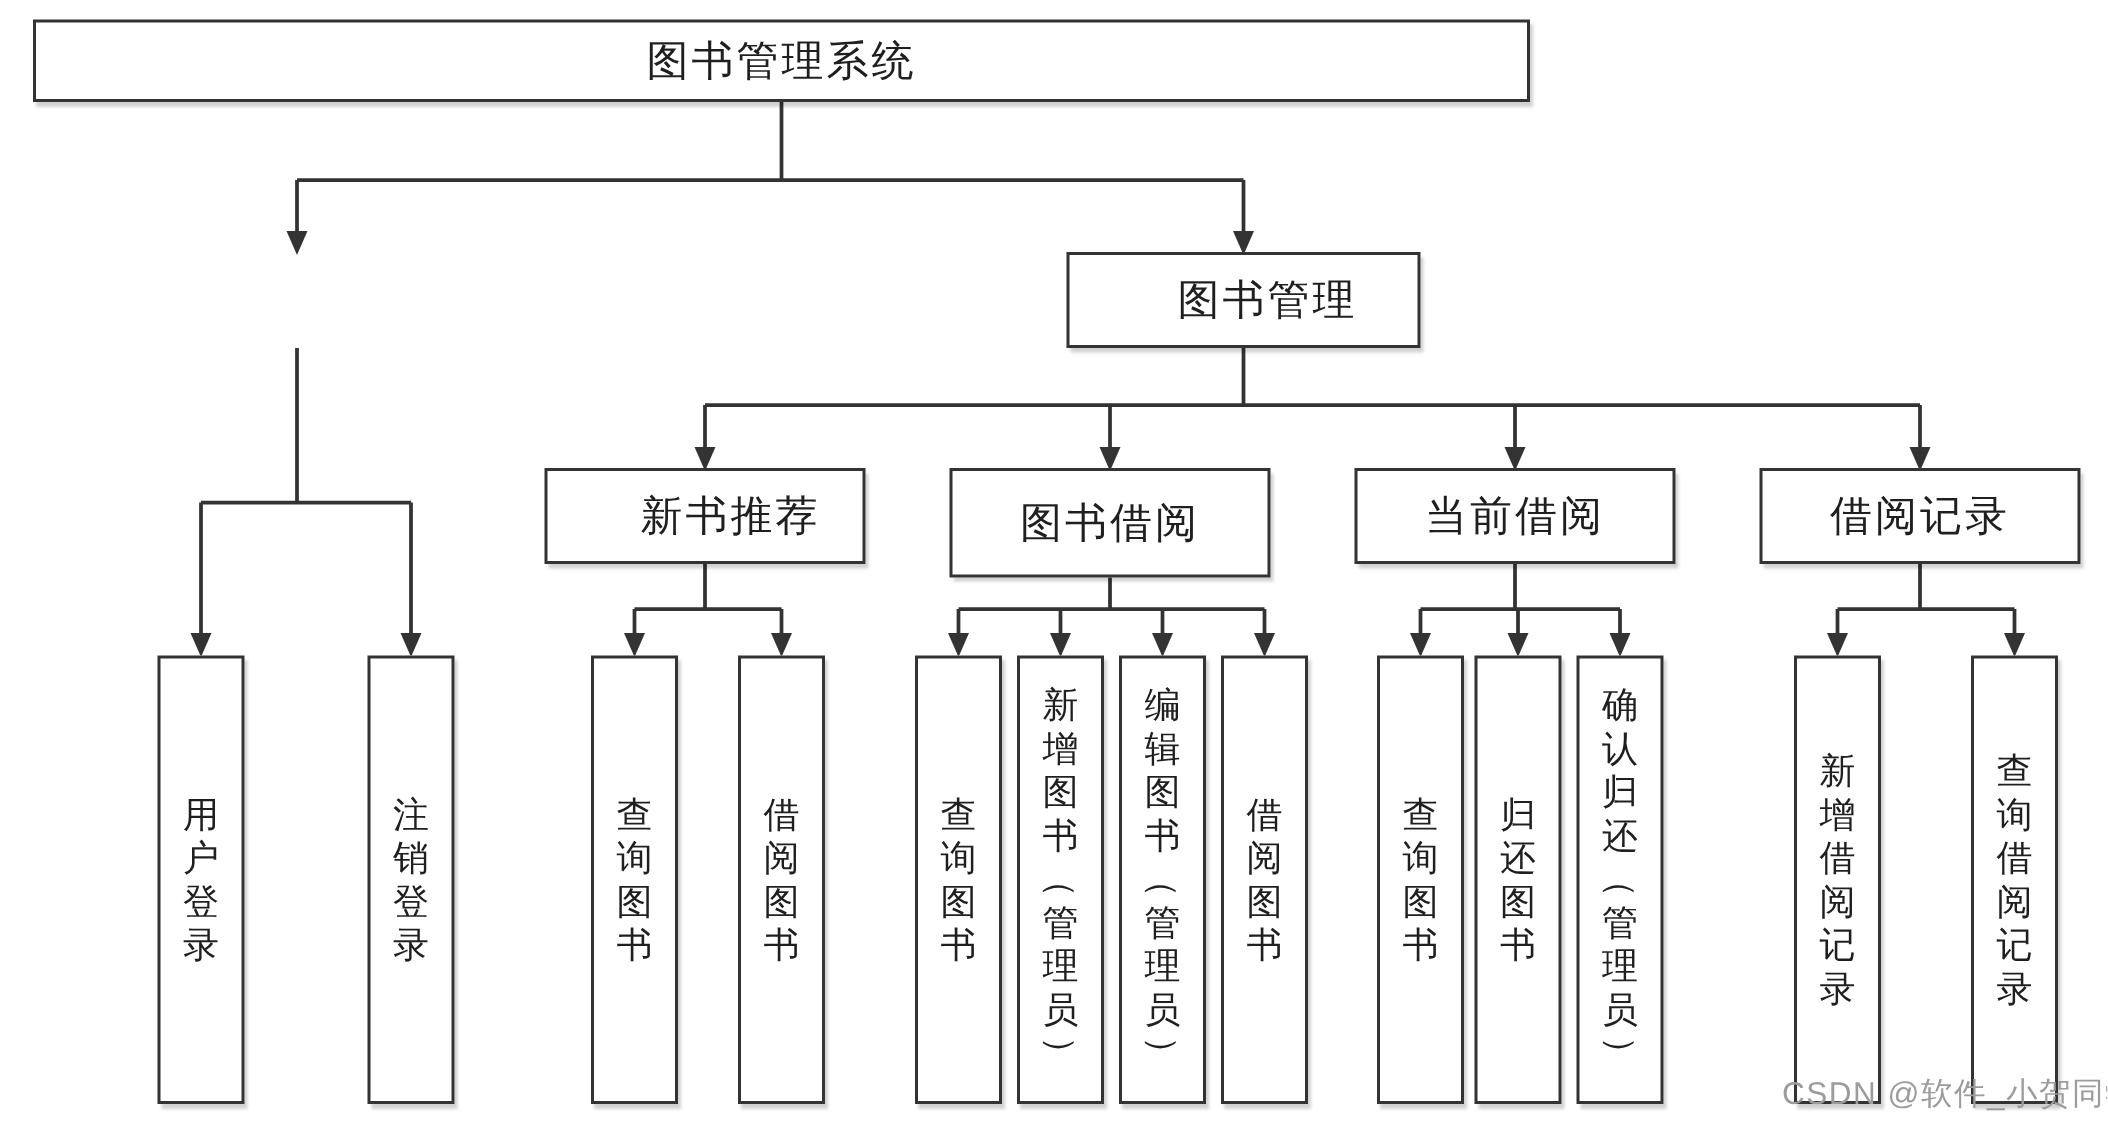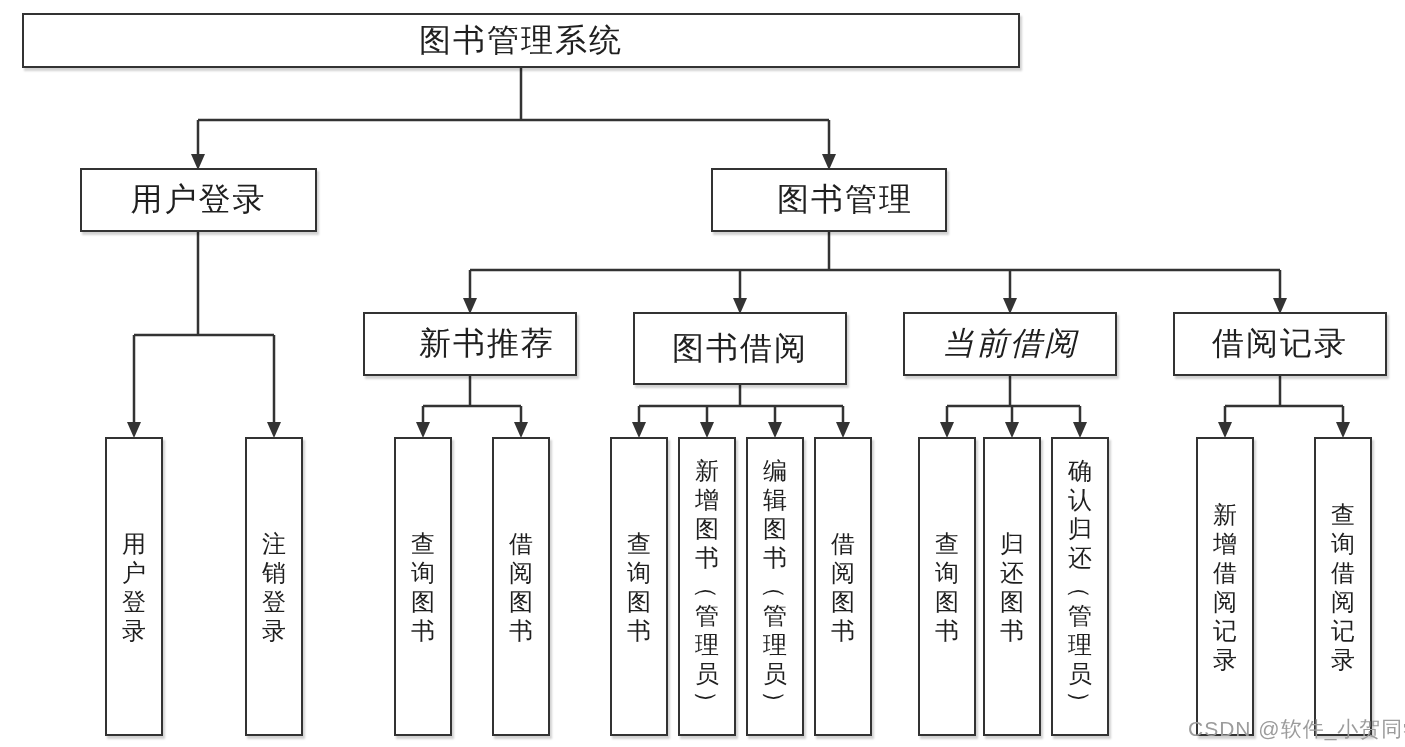--- a/index.html
+++ b/index.html
@@ -10,21 +10,21 @@
     overflow:hidden;
   }
   #connectors { position:absolute; left:0; top:0; width:1405px; height:747px; }
   .node {
     position:absolute; box-sizing:border-box;
     background:#ffffff; border:2.5px solid var(--line,#333333);
     display:flex; align-items:center; justify-content:center;
     box-shadow:2px 3px 2px rgba(0,0,0,0.18);
     color:var(--text,#1f1f1f);
   }
-  .node .lbl { font-size:32px; letter-spacing:2px; white-space:nowrap; }
+  .node .lbl { font-size:28px; letter-spacing:2px; white-space:nowrap; }
   .node.v .lbl {
     font-size:24px; letter-spacing:0;
     display:flex; flex-direction:column; align-items:center;
   }
   .vch { display:block; height:29px; line-height:29px; text-align:center; }
   .vch.rot { transform:rotate(90deg); }
   .watermark {
     position:absolute; left:1188px; top:715px;
     color:var(--wm,#9c9c9c); font-size:21px; white-space:nowrap;
     letter-spacing:1px;
@@ -75,34 +75,31 @@
         <path d="M1280 376 V406 M1225 406 H1343 M1225 406 V424 M1343 406 V424" fill="none" stroke="#333333" stroke-width="2.5"></path>
         <polygon points="1218,422 1232,422 1225,438" fill="#333333"></polygon>
         <polygon points="1336,422 1350,422 1343,438" fill="#333333"></polygon>
       </g>
     </svg>
 
   <div class="node h" style="left:22px;top:13px;width:998px;height:55px;">
     <span class="lbl">图书管理系统</span>
   </div>
 
-  <div class="node h" style="left:80px;top:168px;width:237px;height:64px;">
-    <span class="lbl">用户登录</span>
-  </div>
   <div class="node h" style="left:711px;top:168px;width:236px;height:64px;padding-left:32px;">
     <span class="lbl">图书管理</span>
   </div>
 
   <div class="node h" style="left:363px;top:312px;width:214px;height:64px;padding-left:34px;">
     <span class="lbl">新书推荐</span>
   </div>
   <div class="node h" style="left:633px;top:312px;width:214px;height:73px;">
     <span class="lbl">图书借阅</span>
   </div>
-  <div class="node h" style="left:903px;top:312px;width:214px;height:64px;font-style:italic;">
+  <div class="node h" style="left:903px;top:312px;width:214px;height:64px;">
     <span class="lbl">当前借阅</span>
   </div>
   <div class="node h" style="left:1173px;top:312px;width:214px;height:64px;">
     <span class="lbl">借阅记录</span>
   </div>
 
   <div class="node v" style="left:105px;top:437px;width:58px;height:299px;">
     <span class="lbl vtext">
         <span class="vch">用</span>
         <span class="vch">户</span>

